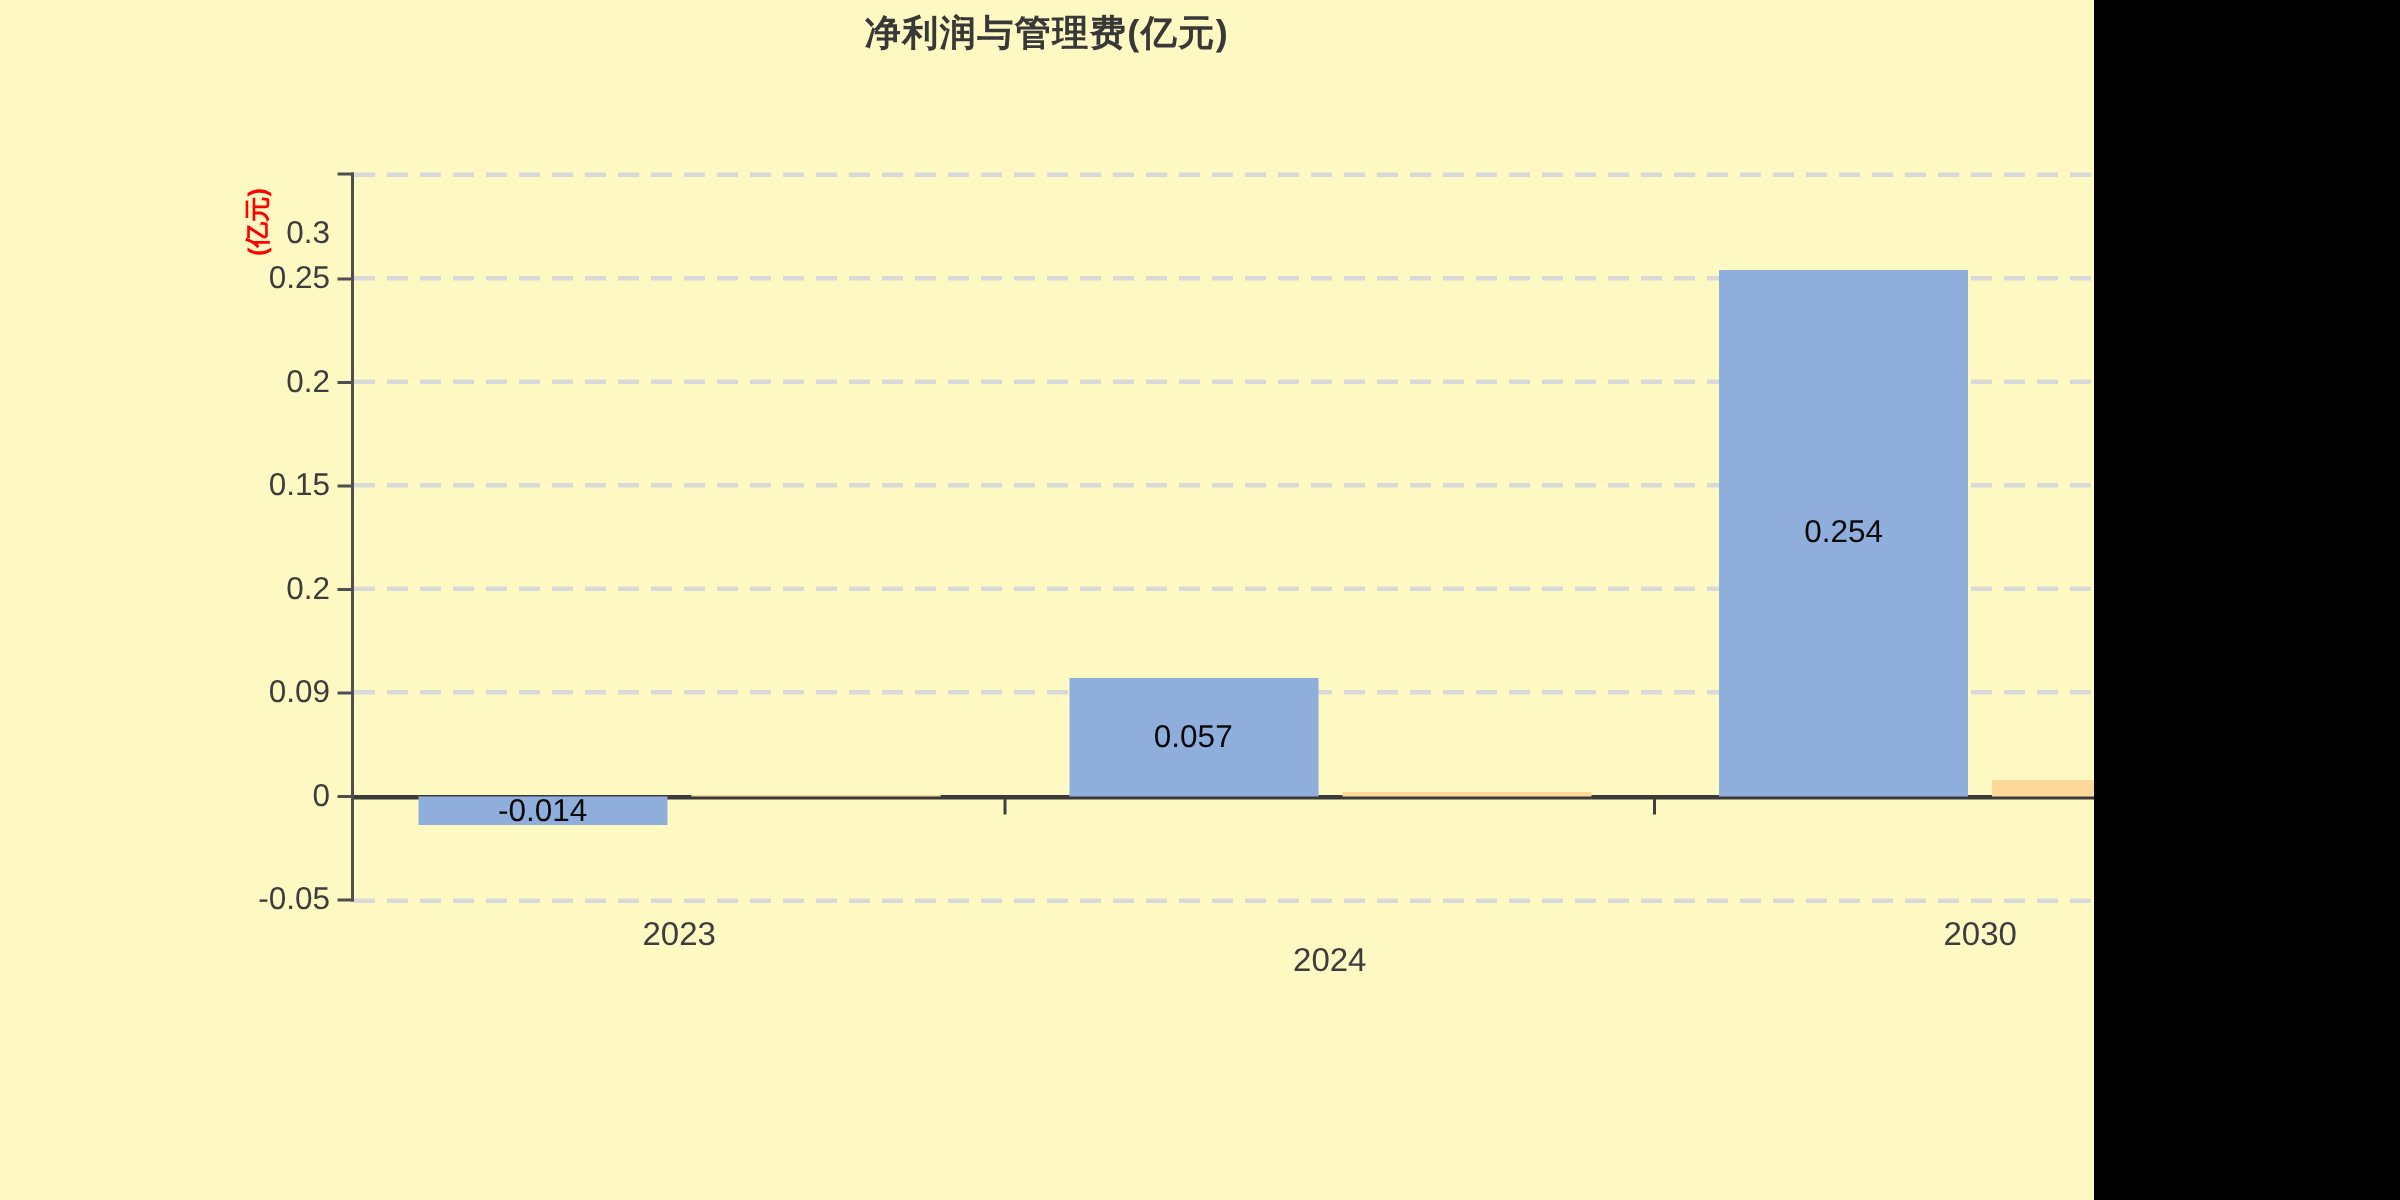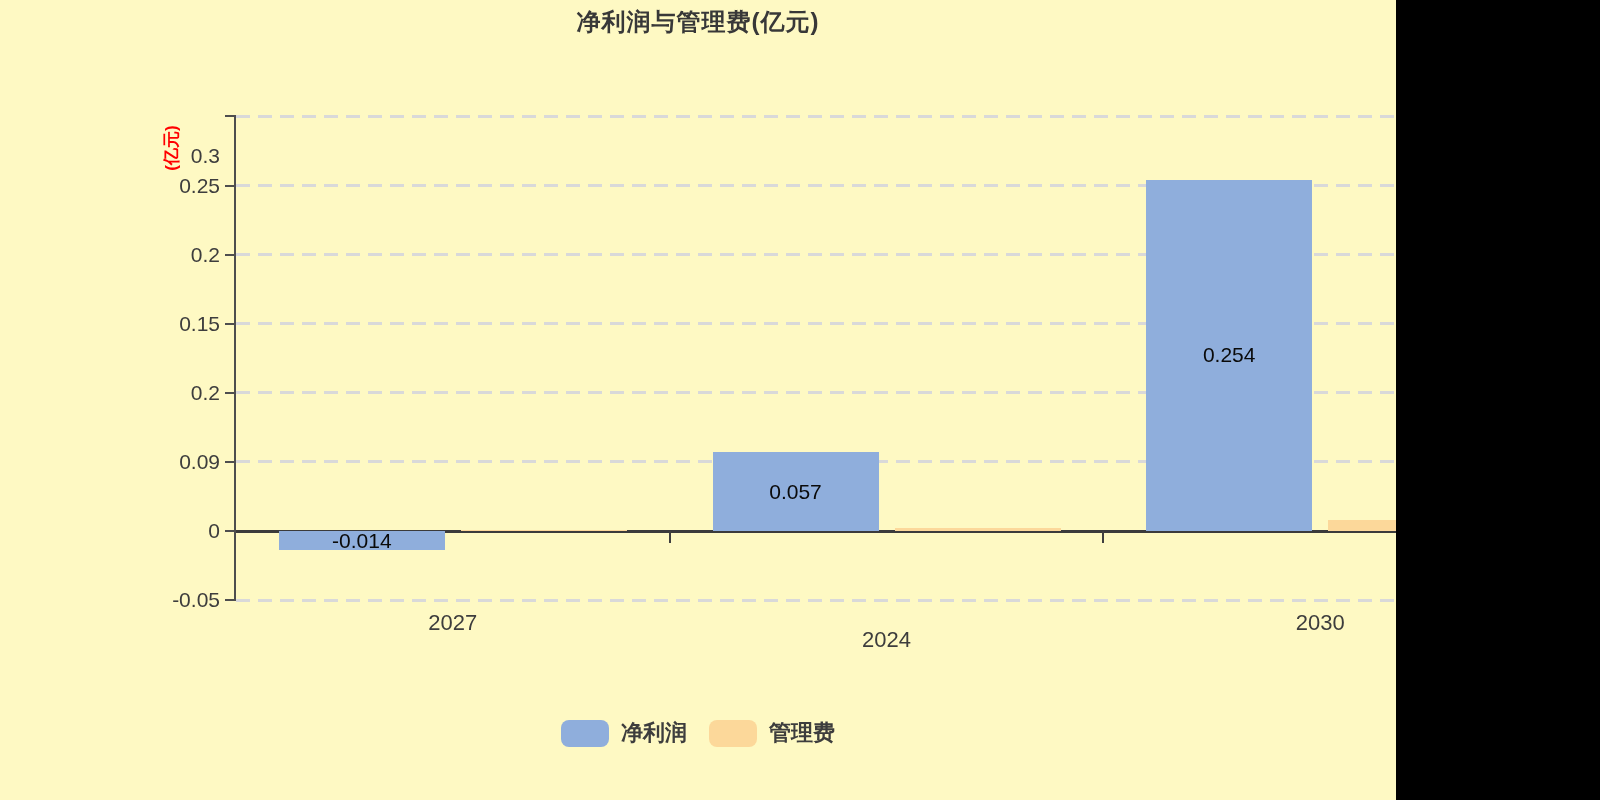--- a/index.html
+++ b/index.html
@@ -56,30 +56,20 @@
 </style>
 </head>
 <body>
 
 <div class="canvas">
   <div class="chart-title">净利润与管理费(亿元)</div>
   <div class="y-axis-name">(亿元)</div>
 
   <div id="plot"></div>
 
-  <div class="legend" id="legend">
-      <div class="legend-item">
-        <span class="legend-swatch" style="background: rgb(143, 174, 220);"></span>
-        <span class="legend-label">净利润</span>
-      </div>
-      <div class="legend-item">
-        <span class="legend-swatch" style="background: rgb(252, 216, 154);"></span>
-        <span class="legend-label">管理费</span>
-      </div>
-    </div>
 
 <div class="gridline dashed" style="left: 236px; top: 598.6px; width: 1301px;"></div>
     <div class="ytick" style="left: 225px; top: 599.1px;"></div>
     <div class="ytick-label" style="left: 130px; top: 588.1px;">-0.05</div>
     <div class="gridline zero" style="left: 234px; top: 529.5px; width: 1303px;"></div>
     <div class="ytick" style="left: 225px; top: 530px;"></div>
     <div class="ytick-label" style="left: 130px; top: 519px;">0</div>
     <div class="gridline dashed" style="left: 236px; top: 460.4px; width: 1301px;"></div>
     <div class="ytick" style="left: 225px; top: 460.9px;"></div>
     <div class="ytick-label" style="left: 130px; top: 449.9px;">0.09</div>
@@ -104,16 +94,16 @@
     <div class="xtick" style="left: 1536px; top: 531px;"></div>
     <div class="bar" style="left: 278.833px; top: 531px; width: 166px; height: 19.348px; background: rgb(143, 174, 220); z-index: 2;"></div>
     <div class="bar-label" style="left: 278.833px; top: 529.674px; width: 166px; z-index: 3;">-0.014</div>
     <div class="bar" style="left: 712.5px; top: 452.226px; width: 166px; height: 78.774px; background: rgb(143, 174, 220); z-index: 2;"></div>
     <div class="bar-label" style="left: 712.5px; top: 480.613px; width: 166px; z-index: 3;">0.057</div>
     <div class="bar" style="left: 1146.17px; top: 179.972px; width: 166px; height: 351.028px; background: rgb(143, 174, 220); z-index: 2;"></div>
     <div class="bar-label" style="left: 1146.17px; top: 344.486px; width: 166px; z-index: 3;">0.254</div>
     <div class="bar" style="left: 460.833px; top: 529.5px; width: 166px; height: 1.5px; background: rgb(252, 216, 154); z-index: 2;"></div>
     <div class="bar" style="left: 894.5px; top: 528.236px; width: 166px; height: 2.764px; background: rgb(252, 216, 154); z-index: 2;"></div>
     <div class="bar" style="left: 1328.17px; top: 519.944px; width: 166px; height: 11.056px; background: rgb(252, 216, 154); z-index: 2;"></div>
-    <div class="xtick-label" style="left: 372.833px; top: 610px;">2027</div>
+    <div class="xtick-label" style="left: 372.833px; top: 610px;">2023</div>
     <div class="xtick-label" style="left: 806.5px; top: 584px; margin-top: 43px;">2024</div>
     <div class="xtick-label" style="left: 1240.17px; top: 610px;">2030</div>
   </div>
 
 </body></html>

